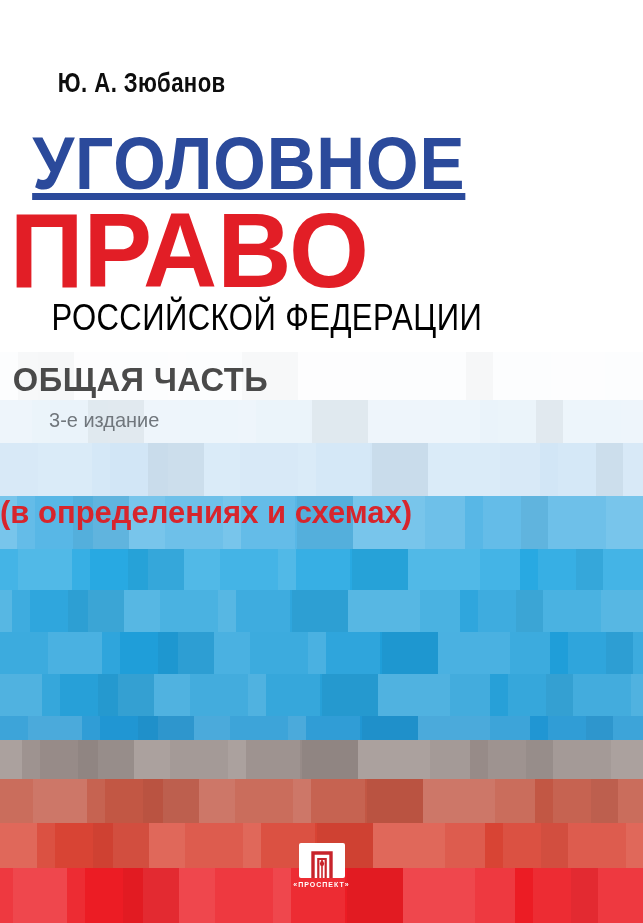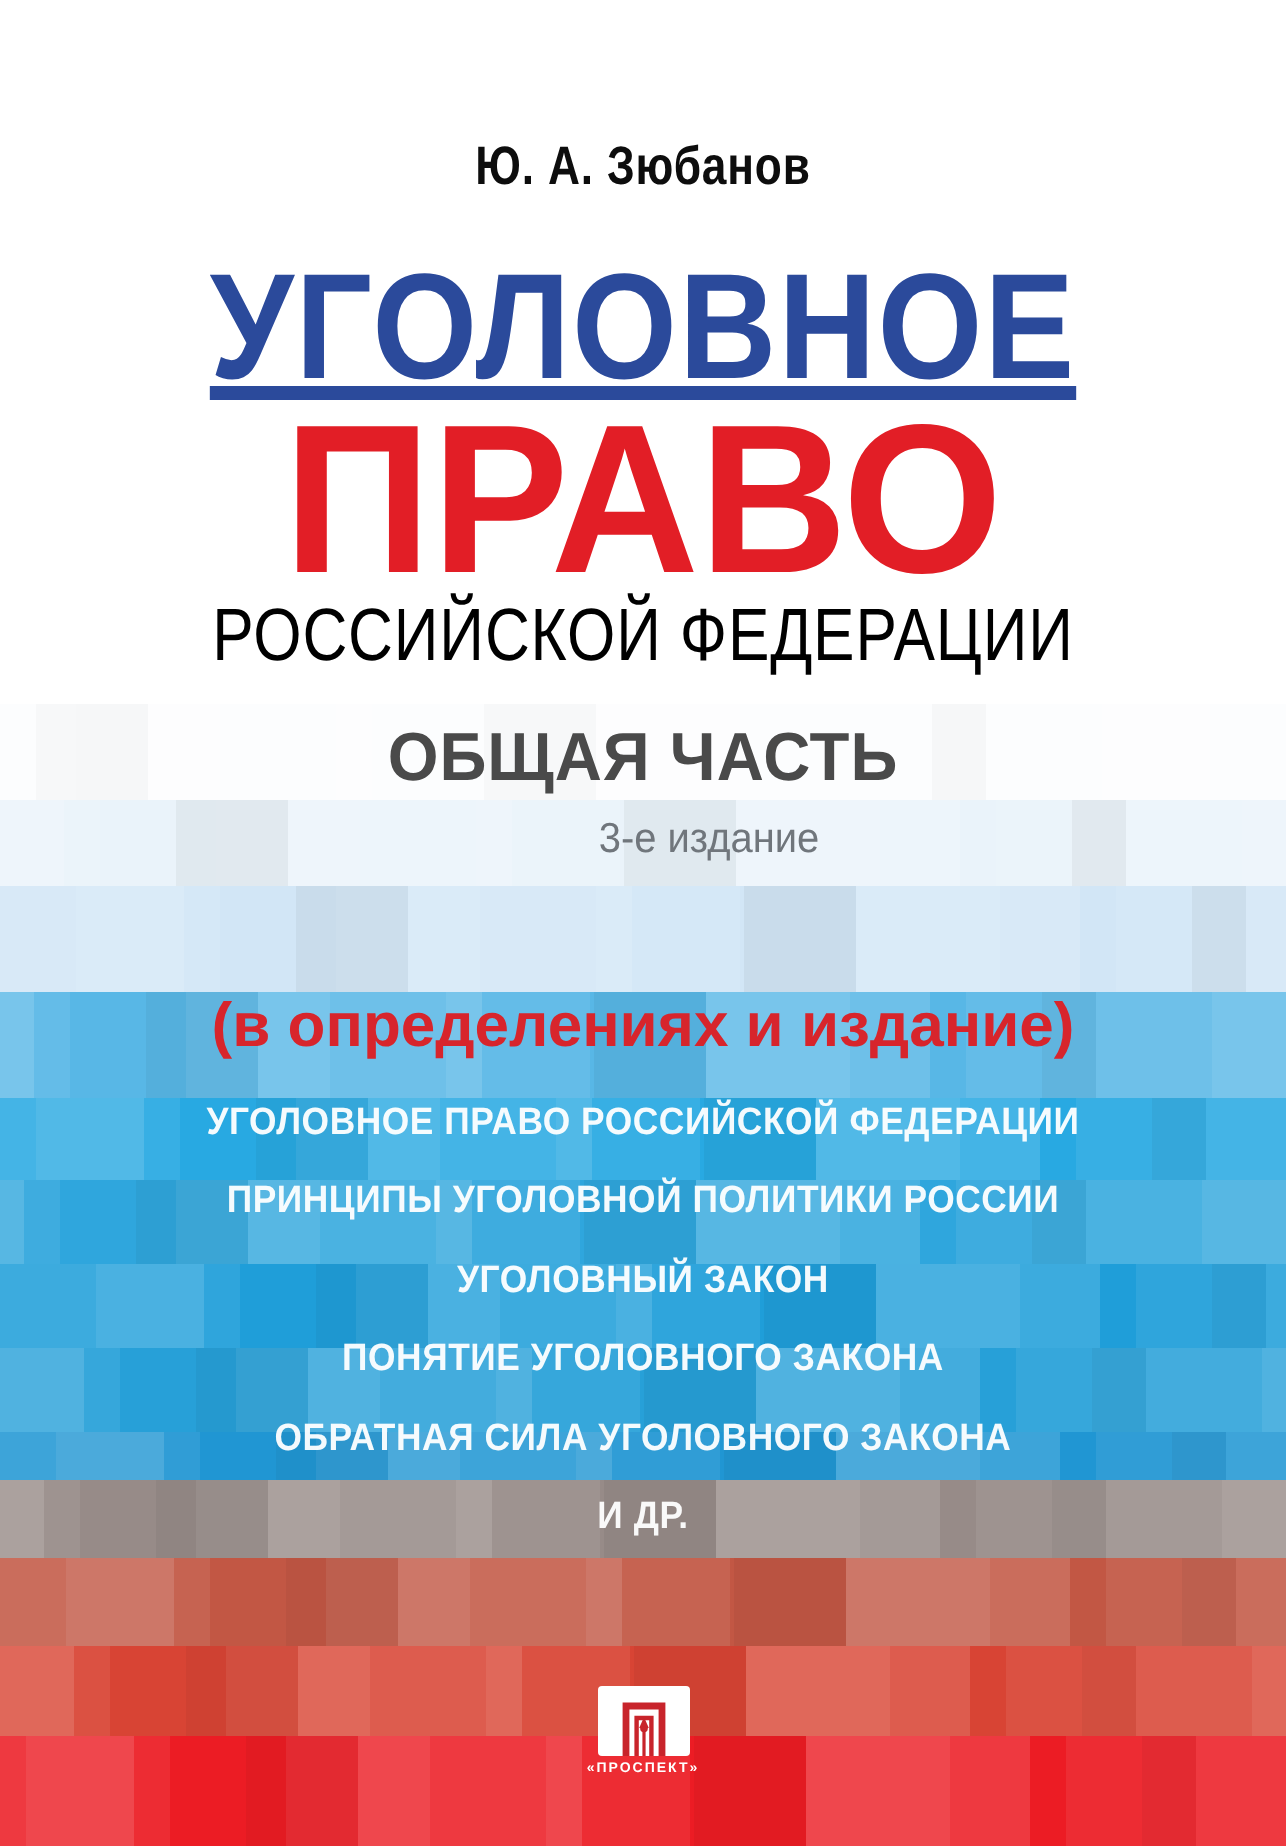--- a/index.html
+++ b/index.html
@@ -13,21 +13,21 @@
   .band{position:absolute;left:0;width:100%;}
   .band::after{
     content:"";position:absolute;inset:0;
     background-image:
       repeating-linear-gradient(90deg, rgba(255,255,255,.13) 0 112px, rgba(255,255,255,0) 112px 168px, rgba(0,0,0,.045) 168px 224px),
       repeating-linear-gradient(90deg, rgba(255,255,255,0) 0 58px, rgba(255,255,255,.07) 58px 130px);
     background-position-x:var(--ox,0px);
   }
   .faint::after{opacity:.5;}
   
-  .txt{position:absolute;left:0;width:100%;text-align:center;line-height:1;}
+  .txt{position:absolute;left:0;width:100%;text-align:left;line-height:1;}
   .cond{display:block;transform:scaleX(var(--sx,1));transform-origin:50% 50%;white-space:nowrap;}
   .author{top:70px;font-size:27px;font-weight:700;color:#0d0d0d;--sx:.82;letter-spacing:.5px;}
   .t1{top:126px;font-size:75px;font-weight:700;color:#2b4a9b;--sx:.9;letter-spacing:1px;text-decoration:underline;}
   .t2{top:197px;font-size:106px;font-weight:700;color:#e21e26;--sx:.97;}
   .t3{top:299px;font-size:37px;font-weight:400;color:#000000;--sx:.84;letter-spacing:.5px;}
   .part{top:362px;font-size:34px;font-weight:700;color:#4a4a4a;--sx:.96;letter-spacing:.5px;}
   .edition{top:409px;font-size:21px;font-weight:400;color:#70767c;padding-left:33px;--sx:.95;}
   .type{top:455px;font-size:23px;font-weight:700;color:#1d3a70;--sx:.87;letter-spacing:.5px;}
   .subtitle{top:497px;font-size:31px;font-weight:700;color:#d7252c;--sx:1;}
   
@@ -84,31 +84,23 @@
   </div>
 
   <div class="txt part">
     <span class="cond">ОБЩАЯ ЧАСТЬ</span>
   </div>
   <div class="txt edition">
     <span class="cond">3-е издание</span>
   </div>
 
   <div class="txt subtitle">
-    <span class="cond">(в определениях и издание)</span>
+    <span class="cond">(в определениях и схемах)</span>
   </div>
 
-  <div class="topics">
-    <div class="topic">УГОЛОВНОЕ ПРАВО РОССИЙСКОЙ ФЕДЕРАЦИИ</div>
-    <div class="topic">ПРИНЦИПЫ УГОЛОВНОЙ ПОЛИТИКИ РОССИИ</div>
-    <div class="topic">УГОЛОВНЫЙ ЗАКОН</div>
-    <div class="topic">ПОНЯТИЕ УГОЛОВНОГО ЗАКОНА</div>
-    <div class="topic">ОБРАТНАЯ СИЛА УГОЛОВНОГО ЗАКОНА</div>
-    <div class="topic">И ДР.</div>
-  </div>
 
   <div class="logo">
     <div class="logo-square">
       <svg width="22" height="28" viewBox="0 0 22 28" aria-hidden="true">
         <path d="M2 28 V3 H20 V28" fill="none" stroke="#c8242b" stroke-width="3.4"></path>
         <path d="M7.3 28 V9 H14.7 V28" fill="none" stroke="#c8242b" stroke-width="2.2"></path>
         <path d="M11 28 V15" fill="none" stroke="#c8242b" stroke-width="1.6"></path>
         <circle cx="11" cy="14.2" r="1.9" fill="#c8242b"></circle>
         <path d="M11 8.5 L13.4 14 H8.6 Z" fill="#c8242b"></path>
       </svg>

